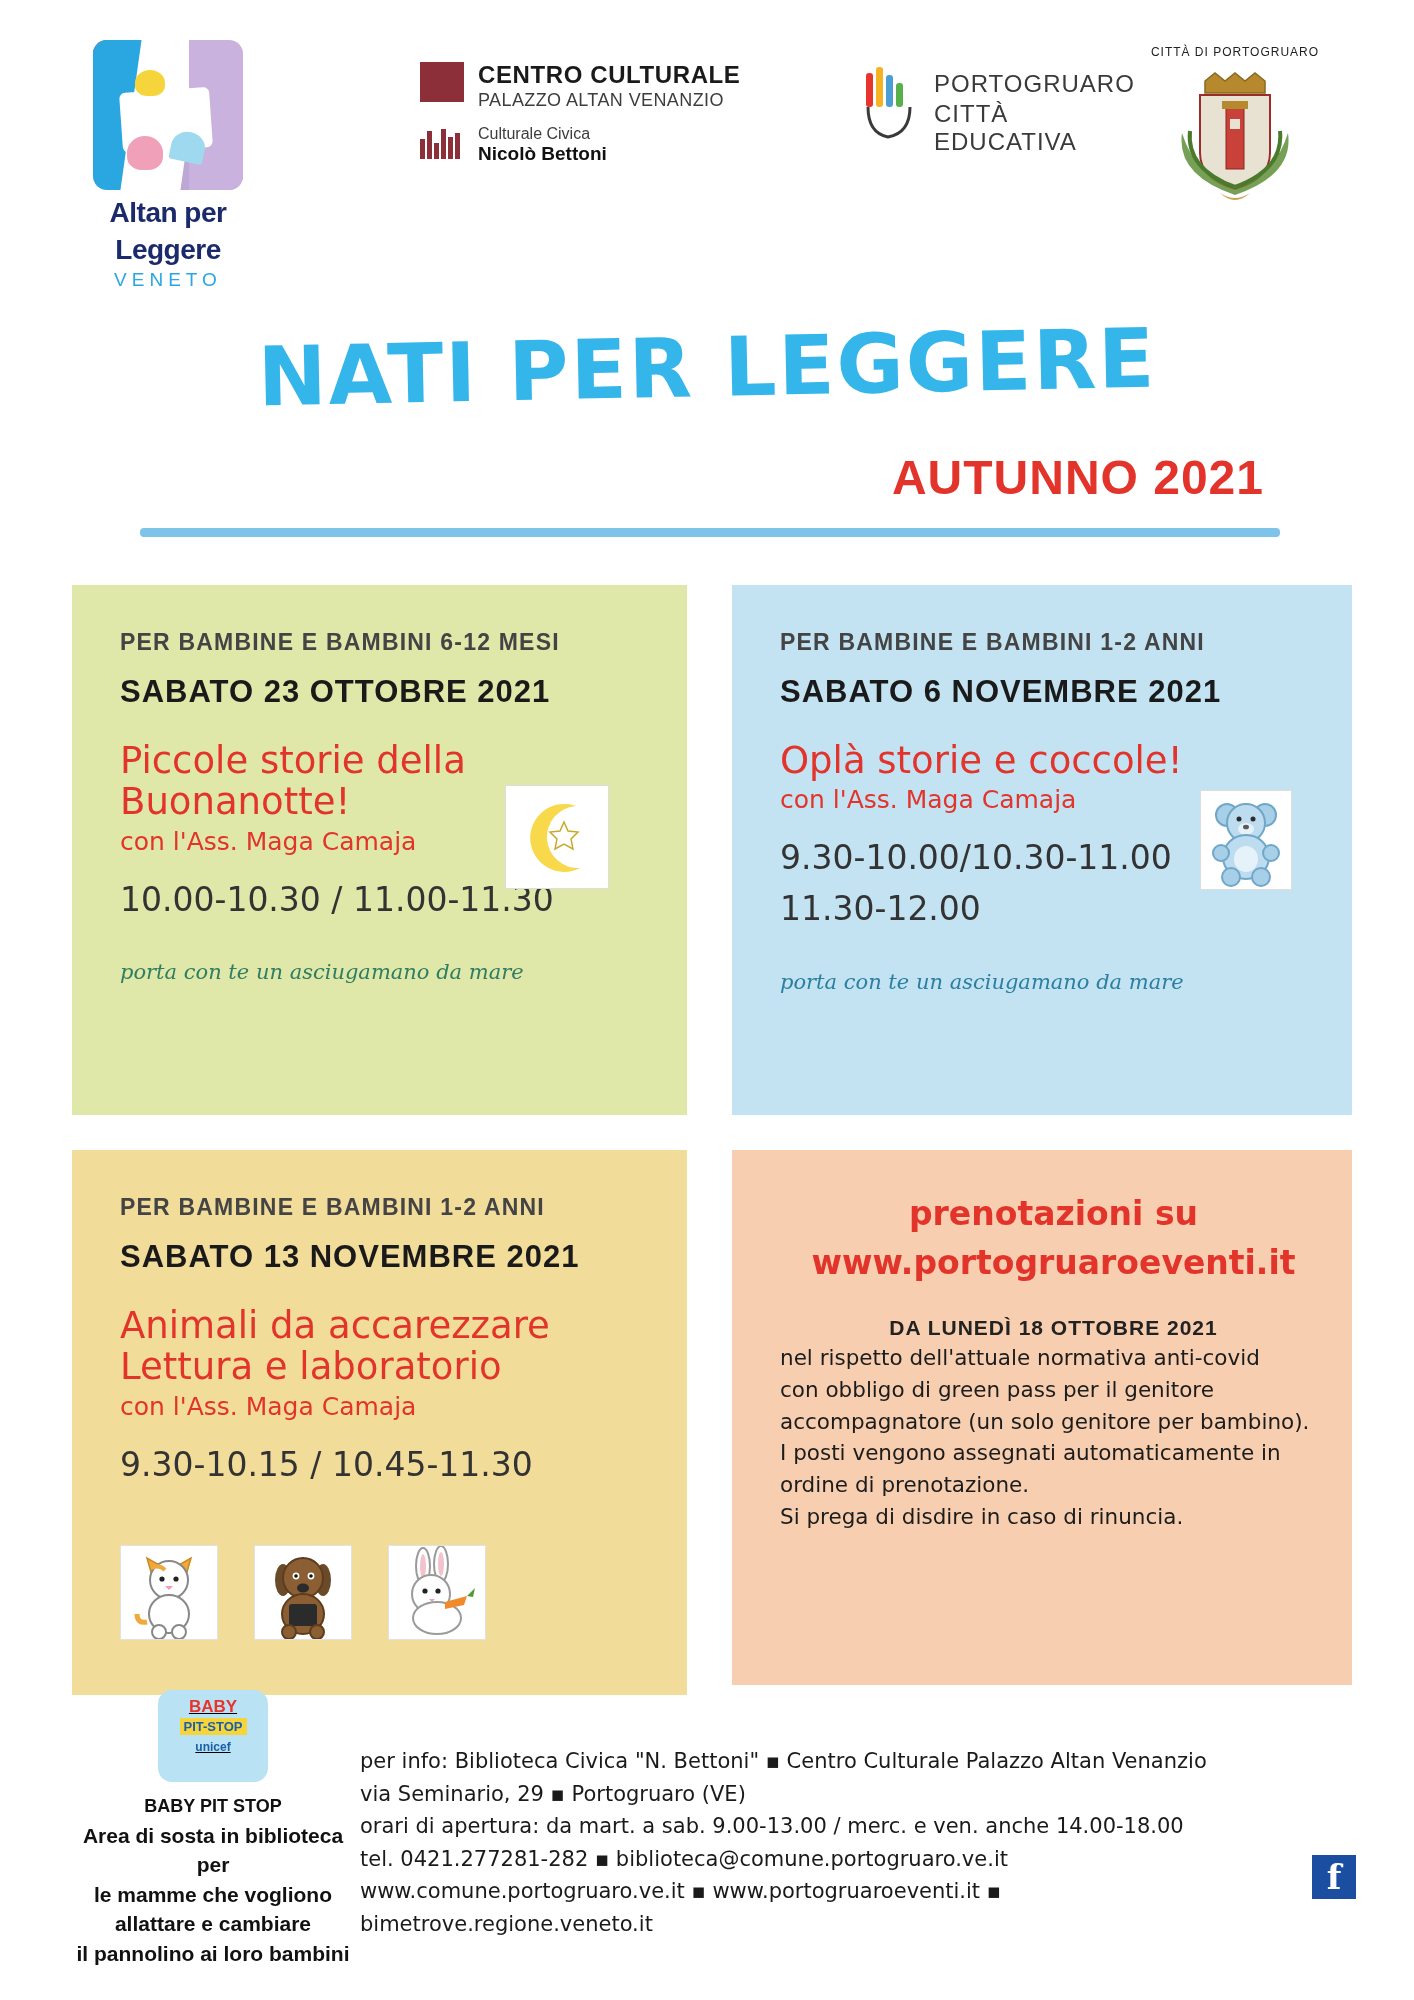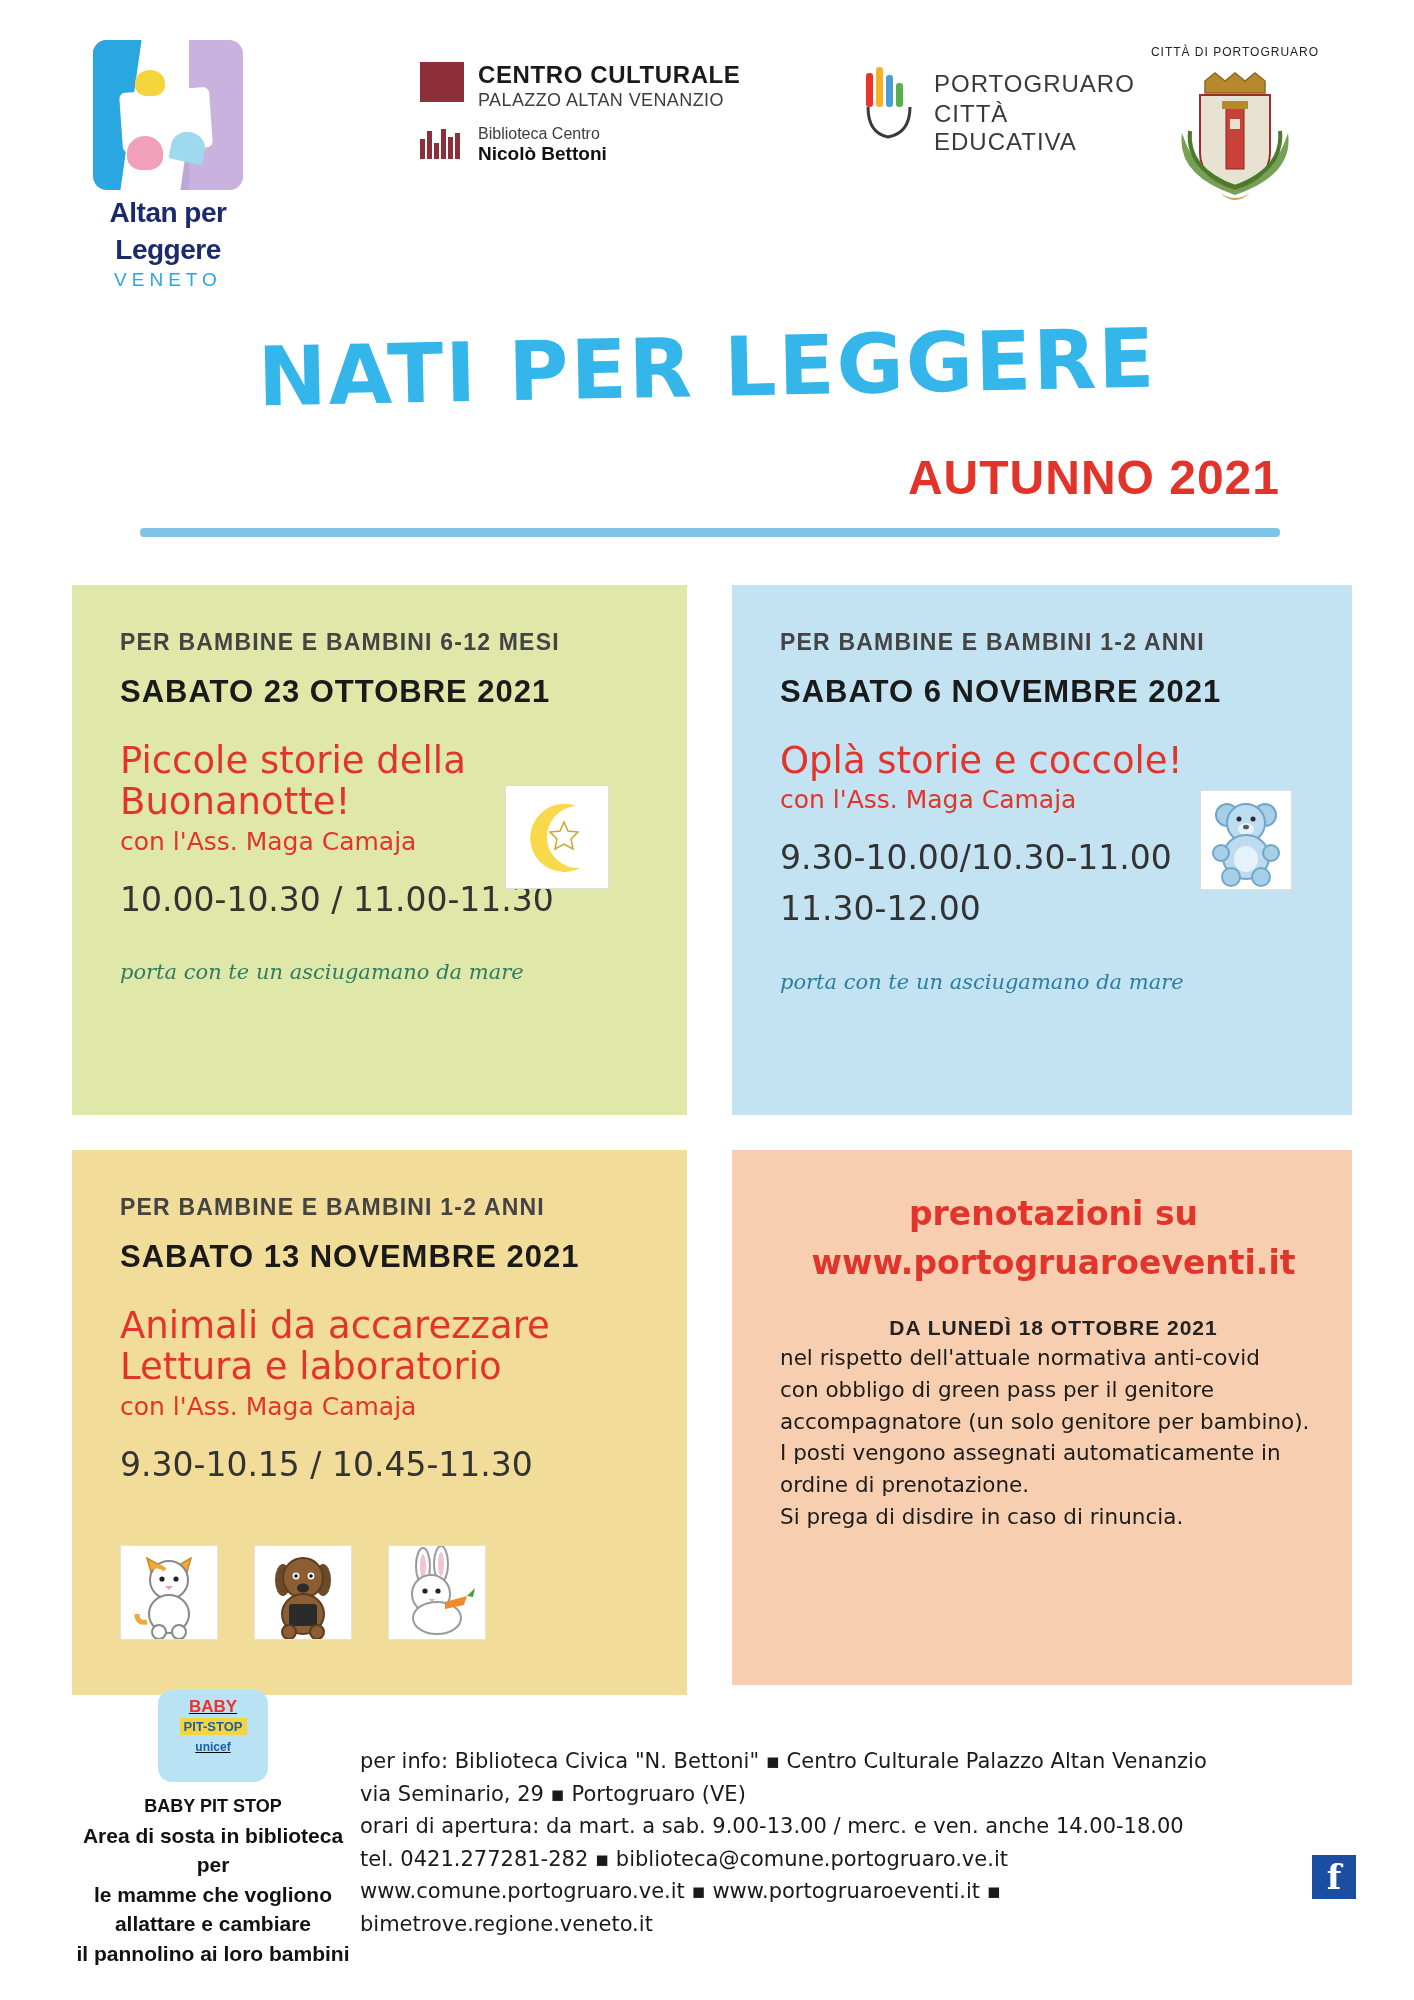--- a/index.html
+++ b/index.html
@@ -101,21 +101,21 @@
 
   
   .main-title {
     position: absolute; left: 0; top: 320px; width: 100%; text-align: center;
     font-size: 82px; font-weight: bold; color: #35b6ea;
     letter-spacing: 2px;
     transform: rotate(-1.2deg);
     font-family: "DejaVu Sans", sans-serif;
   }
   .sub-title {
-    position: absolute; right: 134px; top: 450px;
+    position: absolute; right: 150px; top: 450px;
     font-size: 48px; font-weight: bold; color: #e2342b;
     letter-spacing: 1px;
   }
   .rule {
     position: absolute; left: 140px; top: 528px; width: 1140px; height: 9px;
     background: #7fc4e8; border-radius: 4px;
   }
 
   
   .cards { position: absolute; left: 72px; top: 585px; width: 1280px; }
@@ -235,21 +235,21 @@
     <div class="cc-row2">
       <div class="cc-bars">
         <i style="height:20px"></i>
           <i style="height:28px"></i>
           <i style="height:16px"></i>
           <i style="height:30px"></i>
           <i style="height:22px"></i>
           <i style="height:26px"></i>
       </div>
       <div>
-        <div class="cc-text-b1">Biblioteca Centro</div>
+        <div class="cc-text-b1">Culturale Civica</div>
         <div class="cc-text-b2">Nicolò Bettoni</div>
       </div>
     </div>
   </div>
 
   <div class="pce-logo">
     <svg class="pce-mark" viewBox="0 0 60 80">
       <rect x="6" y="8" width="7" height="34" rx="3" fill="#e8342b"></rect>
       <rect x="16" y="2" width="7" height="40" rx="3" fill="#f5b323"></rect>
       <rect x="26" y="10" width="7" height="32" rx="3" fill="#4a9ed4"></rect>

